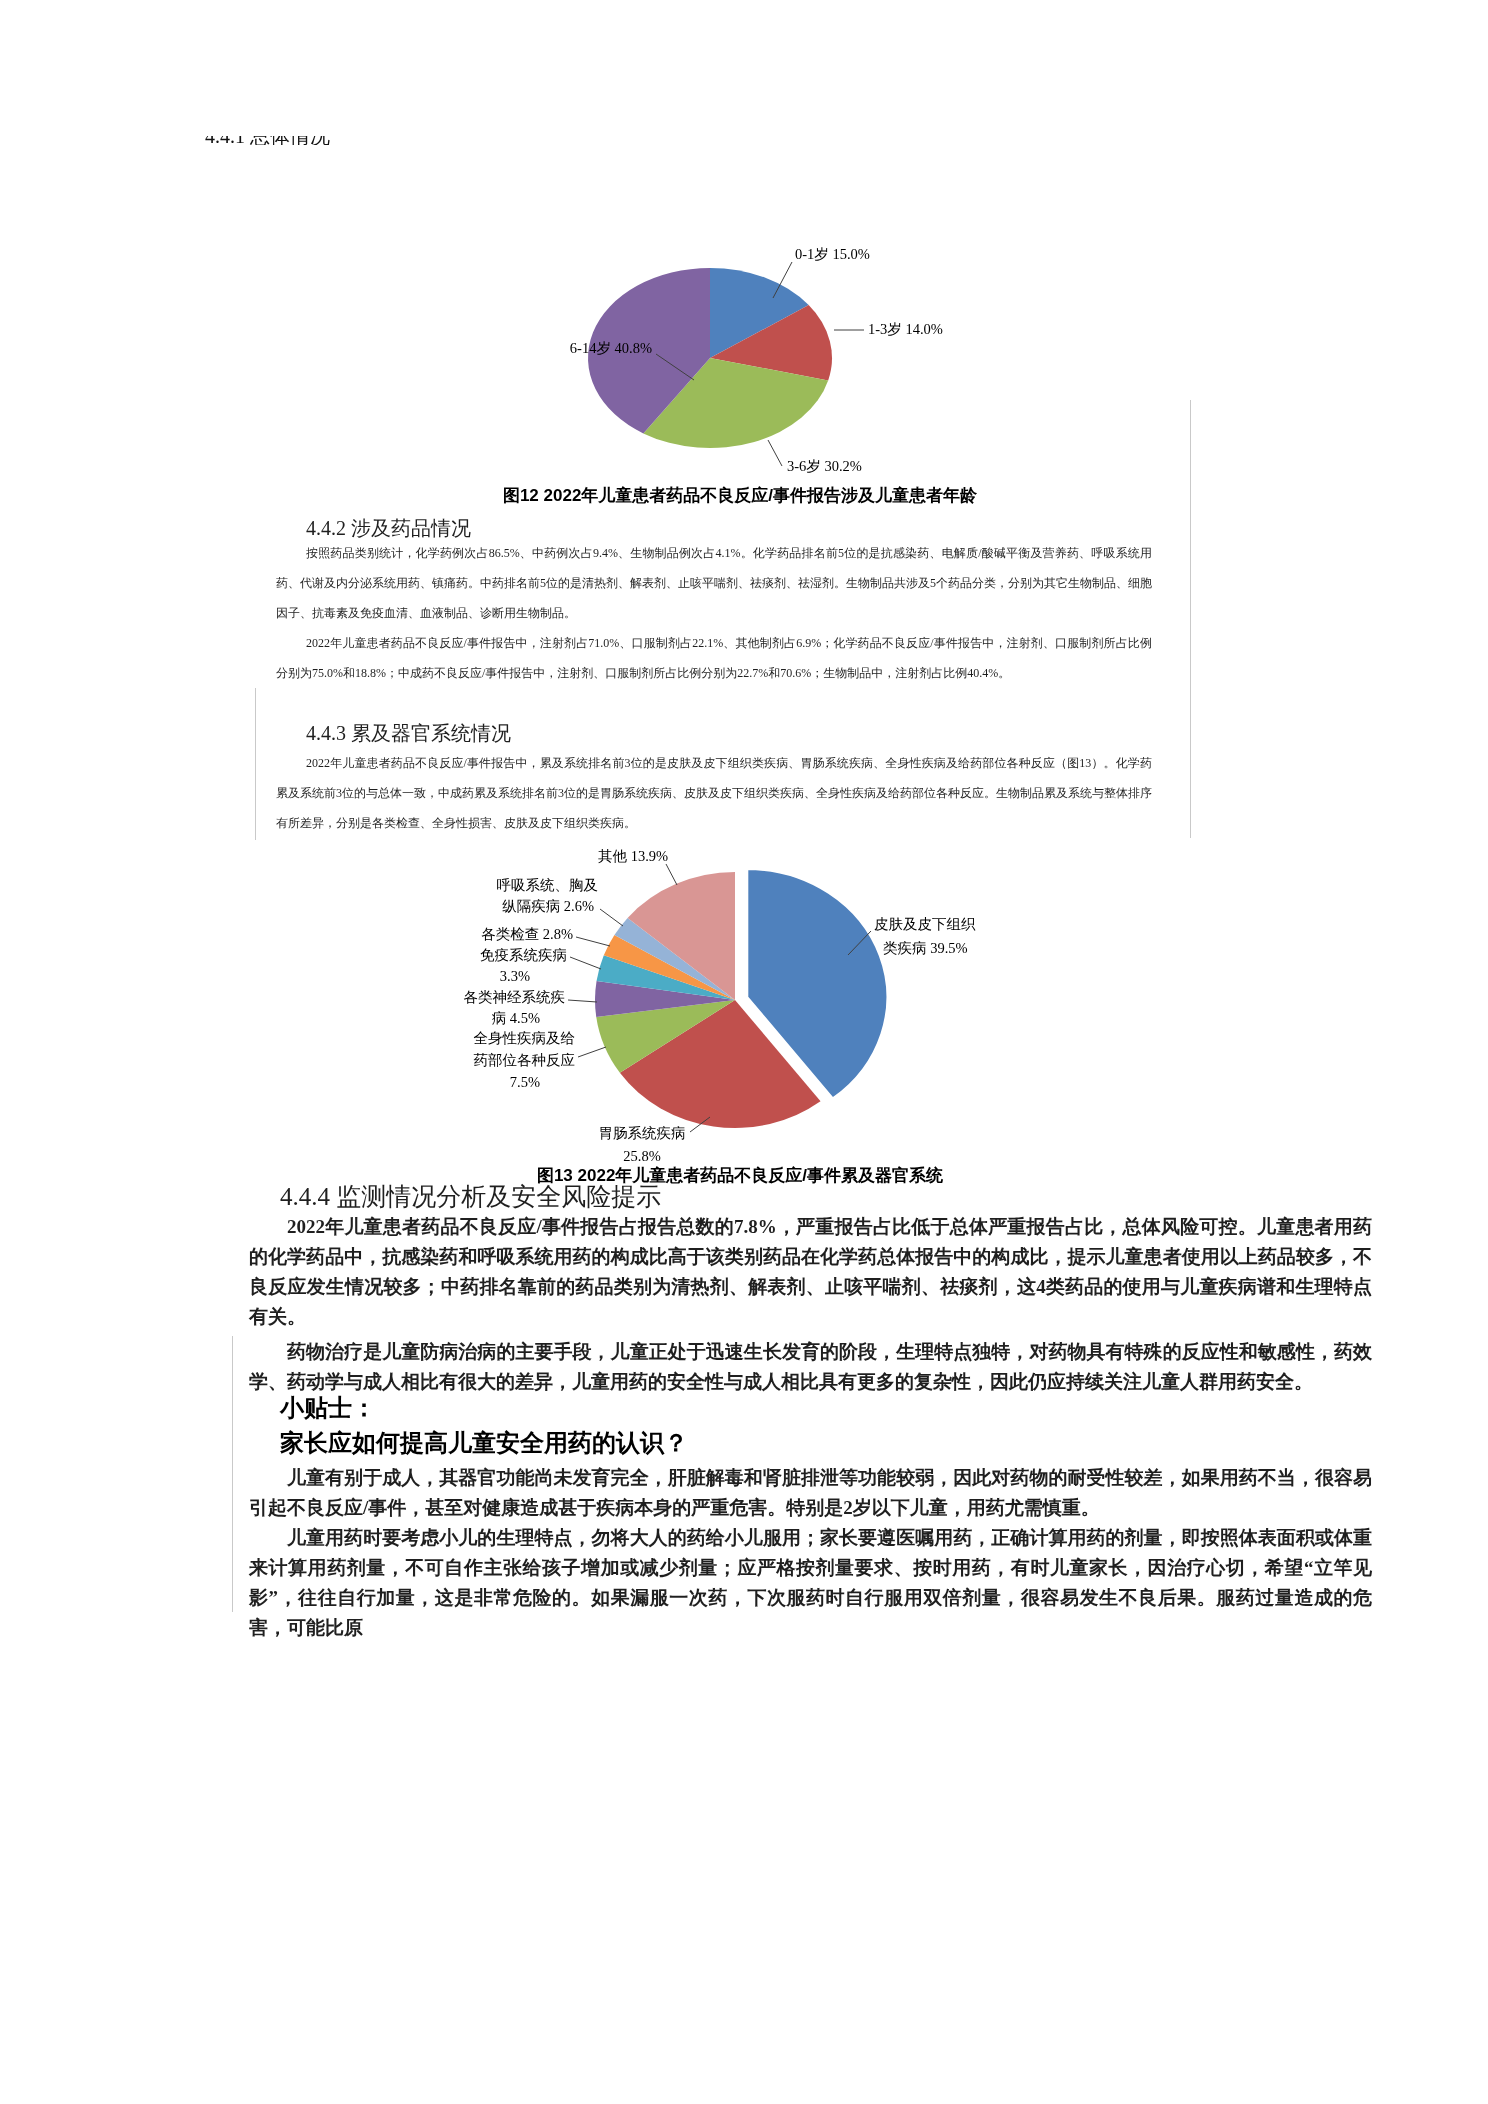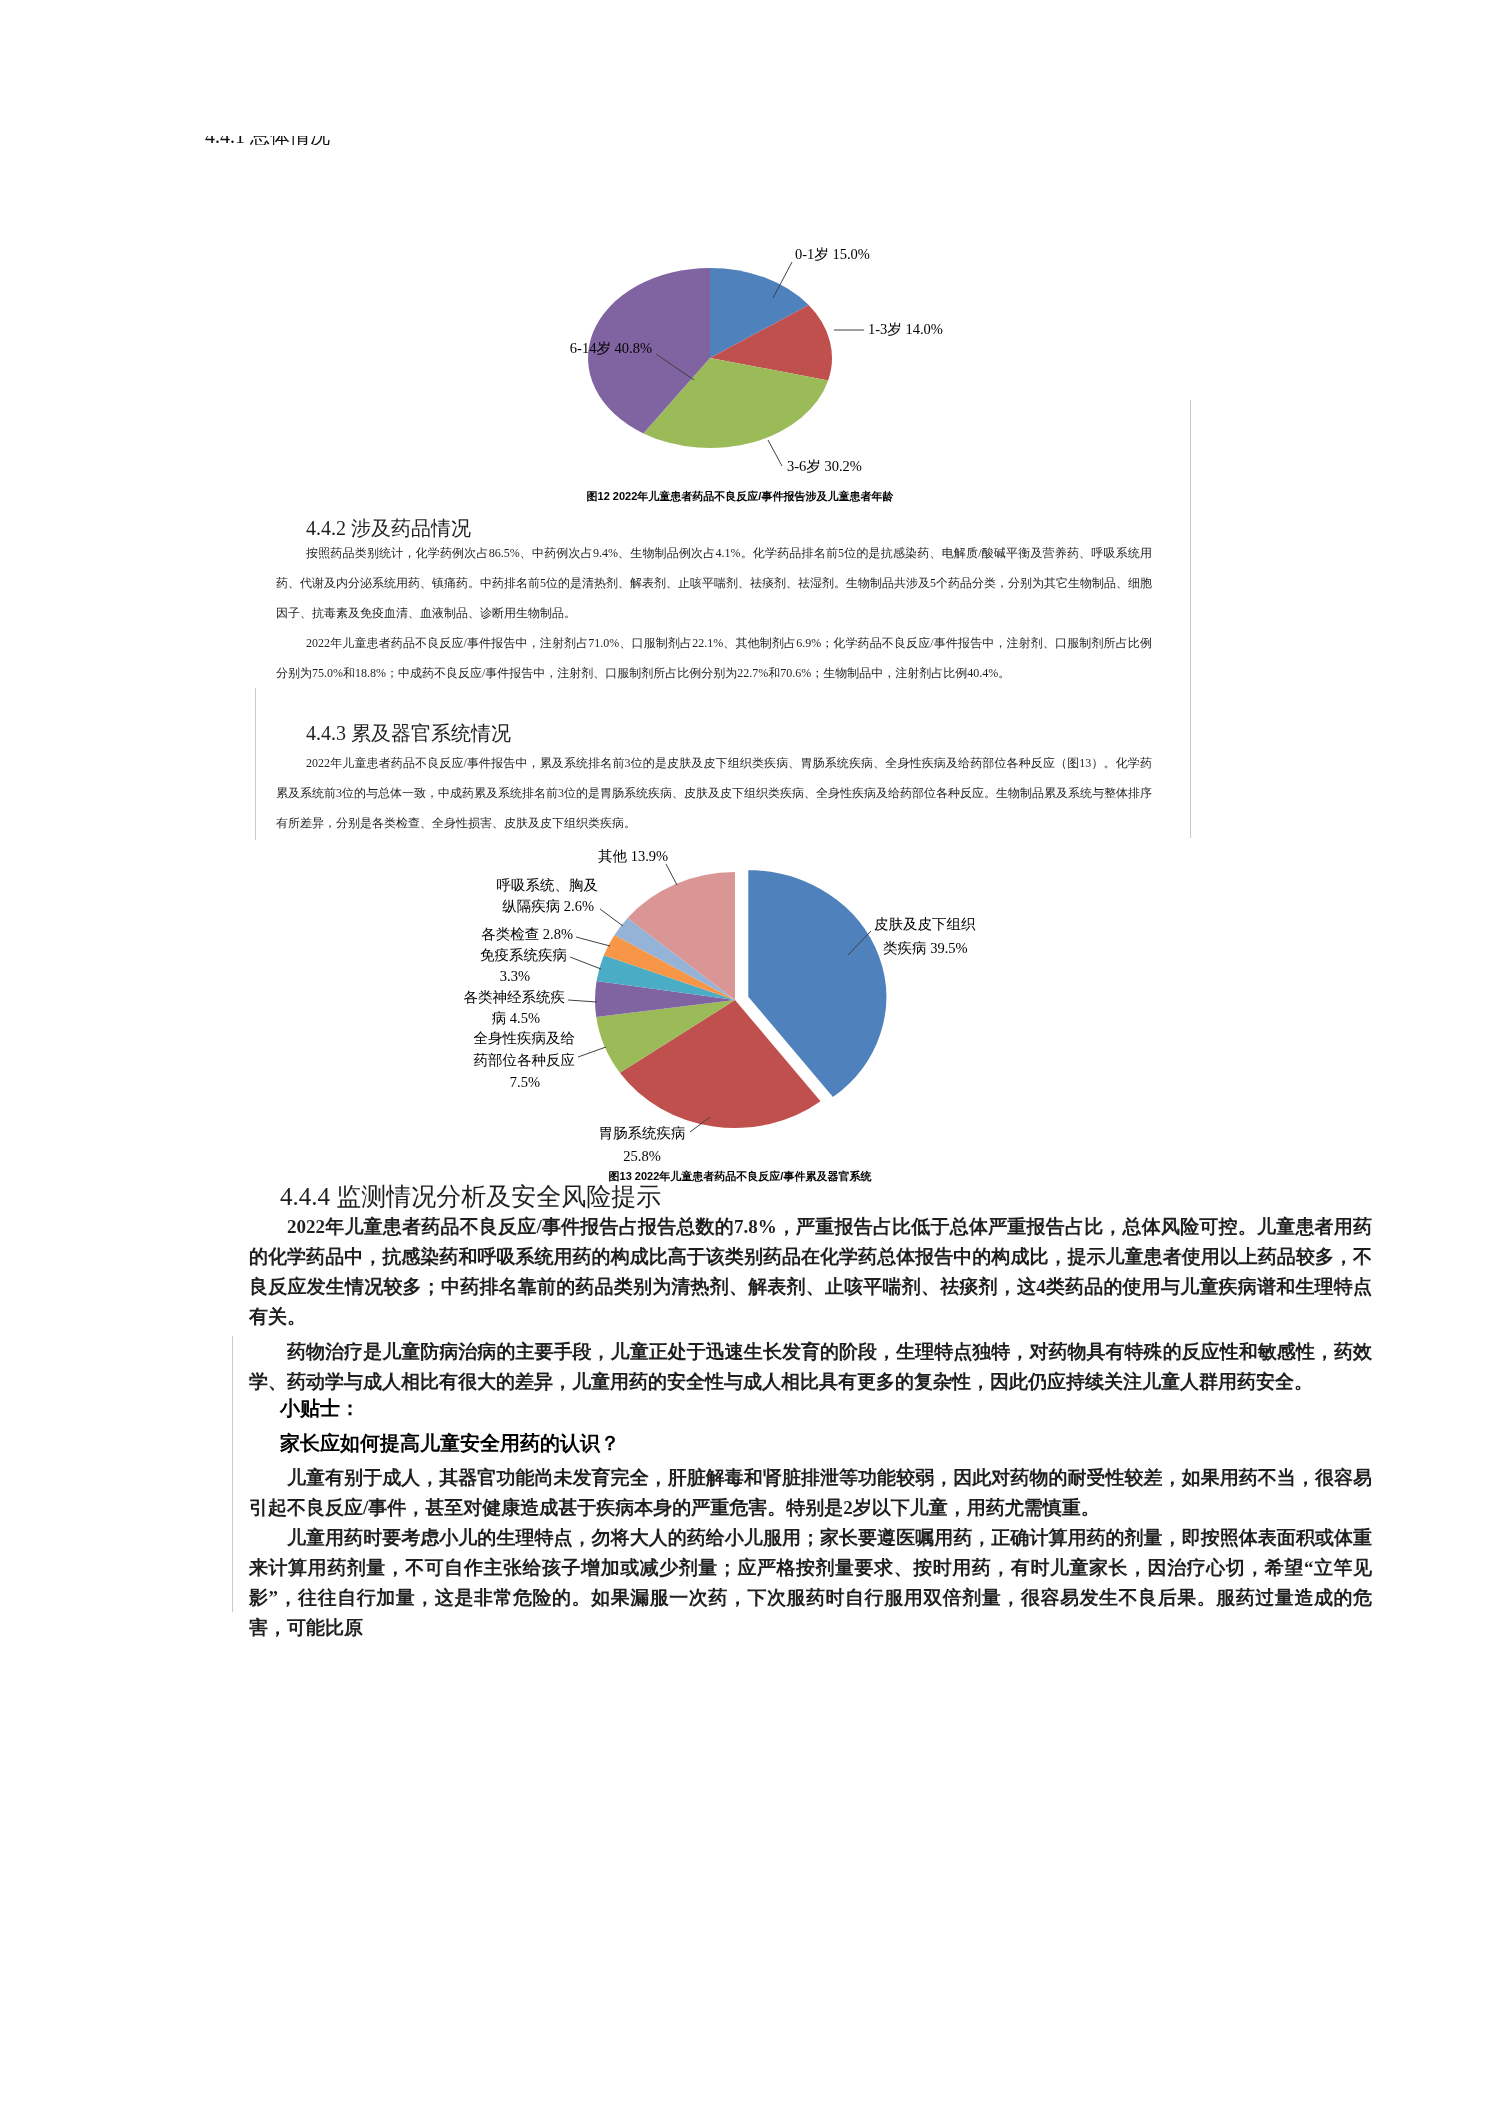--- a/index.html
+++ b/index.html
@@ -6,23 +6,23 @@
   .page{position:relative;width:1488px;height:2104px;background:#fff;overflow:hidden;
         font-family:"Liberation Serif","DejaVu Serif",serif;color:#1f1f1f;}
   .abs{position:absolute;}
   .frag{height:9px;overflow:hidden;}
   .frag span{display:block;font-size:20px;line-height:15px;margin-top:-7px;color:#111;}
   .heading-upper{font-size:20px;line-height:30px;white-space:nowrap;}
   .para-upper{font-size:12px;line-height:30px;text-align:justify;word-break:break-all;text-indent:30px;}
   .heading-lower{font-size:25px;line-height:30px;white-space:nowrap;}
   .para-lower{font-size:19px;line-height:30px;text-align:justify;word-break:break-all;text-indent:38px;font-weight:bold;}
   .caption{font-family:"Liberation Sans","DejaVu Sans",sans-serif;font-weight:bold;
-           font-size:11px;line-height:20px;text-align:center;color:#000;}
+           font-size:17px;line-height:20px;text-align:center;color:#000;}
   .tip-heading{font-family:"Liberation Sans","DejaVu Sans",sans-serif;font-weight:bold;
-           font-size:20px;line-height:30px;white-space:nowrap;color:#000;}
+           font-size:24px;line-height:30px;white-space:nowrap;color:#000;}
   .vrule{width:1px;background:#c9c9c9;}
   svg .pie-label{font-family:"Liberation Serif","DejaVu Serif",serif;font-size:14.5px;fill:#000;}
 </style>
 </head>
 <body>
 
 <div class="page">
 
   <div class="abs frag" style="left:205px;top:136px;width:260px;">
     <span>4.4.1 总体情况</span>

